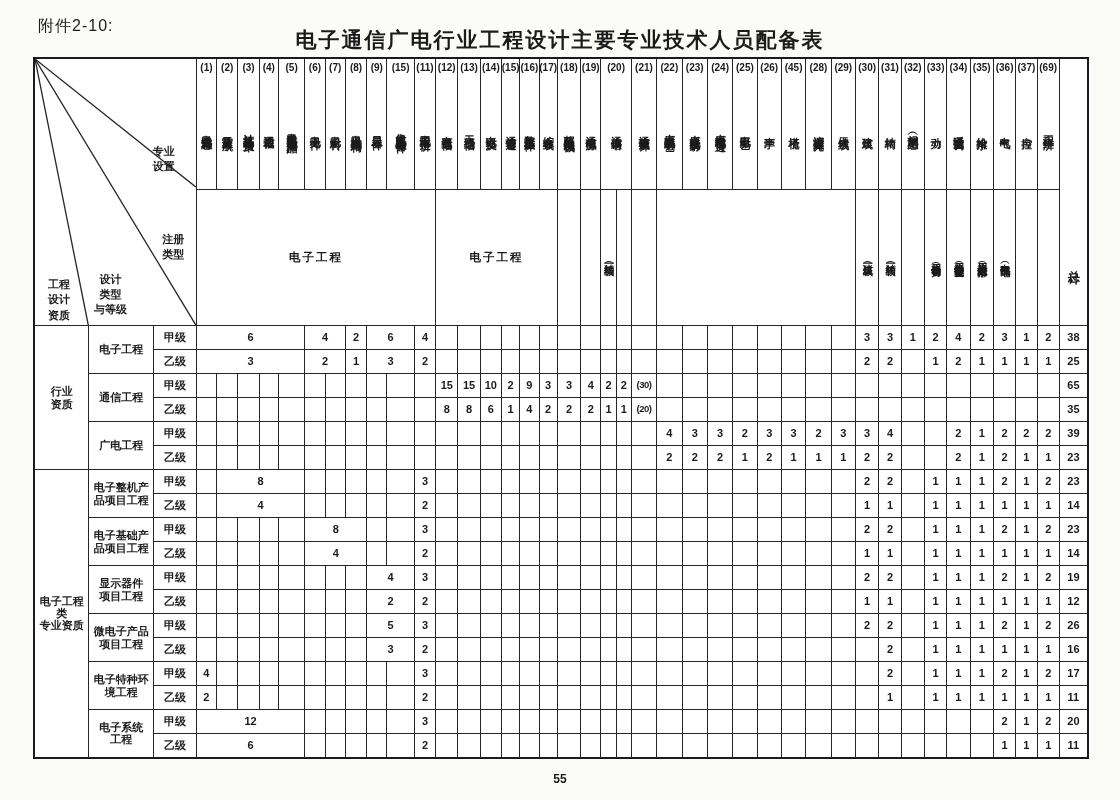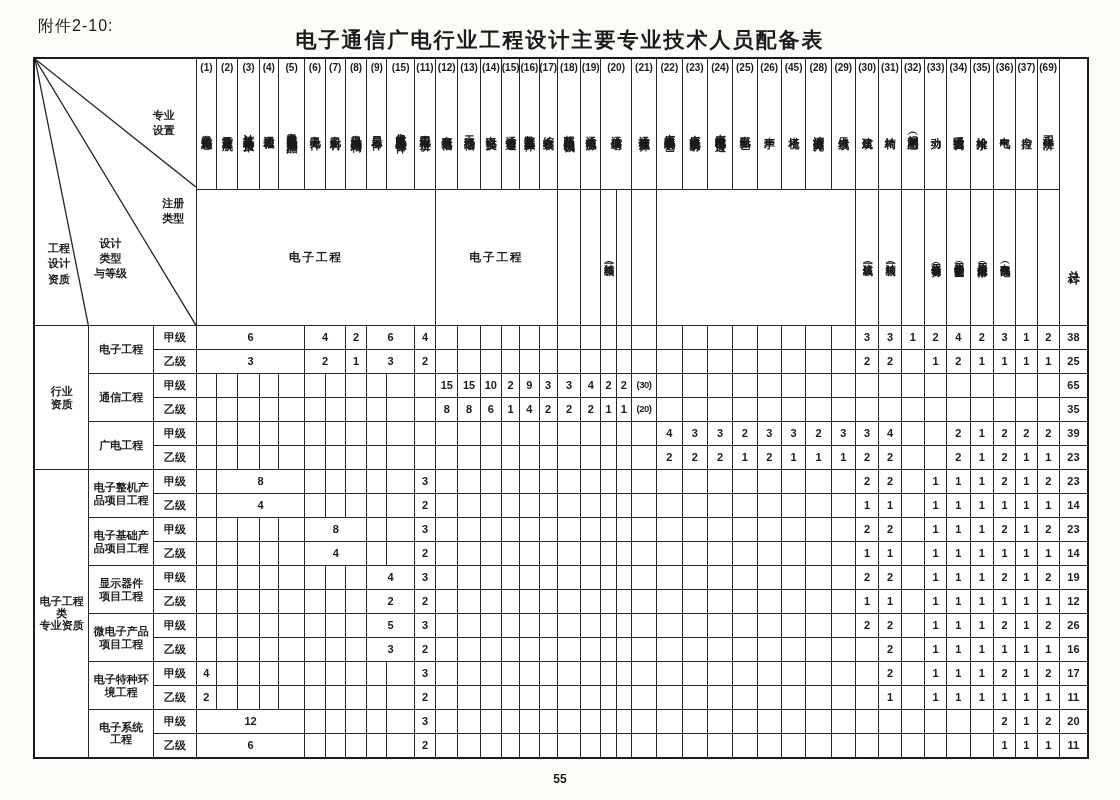--- a/index.html
+++ b/index.html
@@ -39,21 +39,21 @@
   }
   .regflex{display:flex;align-items:center;justify-content:center;height:132px;}
   .hreg{font-size:11.5px;font-weight:700;letter-spacing:2px;}
   .totalflex{display:flex;align-items:flex-start;justify-content:center;height:100%;padding-top:140px;box-sizing:border-box;}
   .vtotal{writing-mode:vertical-rl;font-size:12px;font-weight:700;letter-spacing:2px;}
 
   
   th.corner{position:relative;height:266px;}
   .diag{position:absolute;left:0;top:0;width:100%;height:100%;}
   .diag line{stroke:#26262a;stroke-width:1.3;}
-  .cl{position:absolute;transform:translate(-50%,-50%);white-space:pre-line;font-size:11px;font-weight:700;line-height:1.4;text-align:center;}
+  .cl{position:absolute;transform:translate(-50%,-50%);white-space:pre-line;font-size:11px;font-weight:700;line-height:1.4;text-align:center;margin-top:36px;}
   .cl-spec{left:80%;top:24%;}
   .cl-reg{left:86%;top:57%;}
   .cl-design{left:47%;top:75%;}
   .cl-qual{left:15%;top:77%;}
 
   
   tbody tr{height:24px;}
   td.sect{font-size:11px;white-space:pre-line;line-height:1.5;}
   td.grp{font-size:11px;white-space:pre-line;line-height:1.35;}
   td.grade{font-size:11px;}

